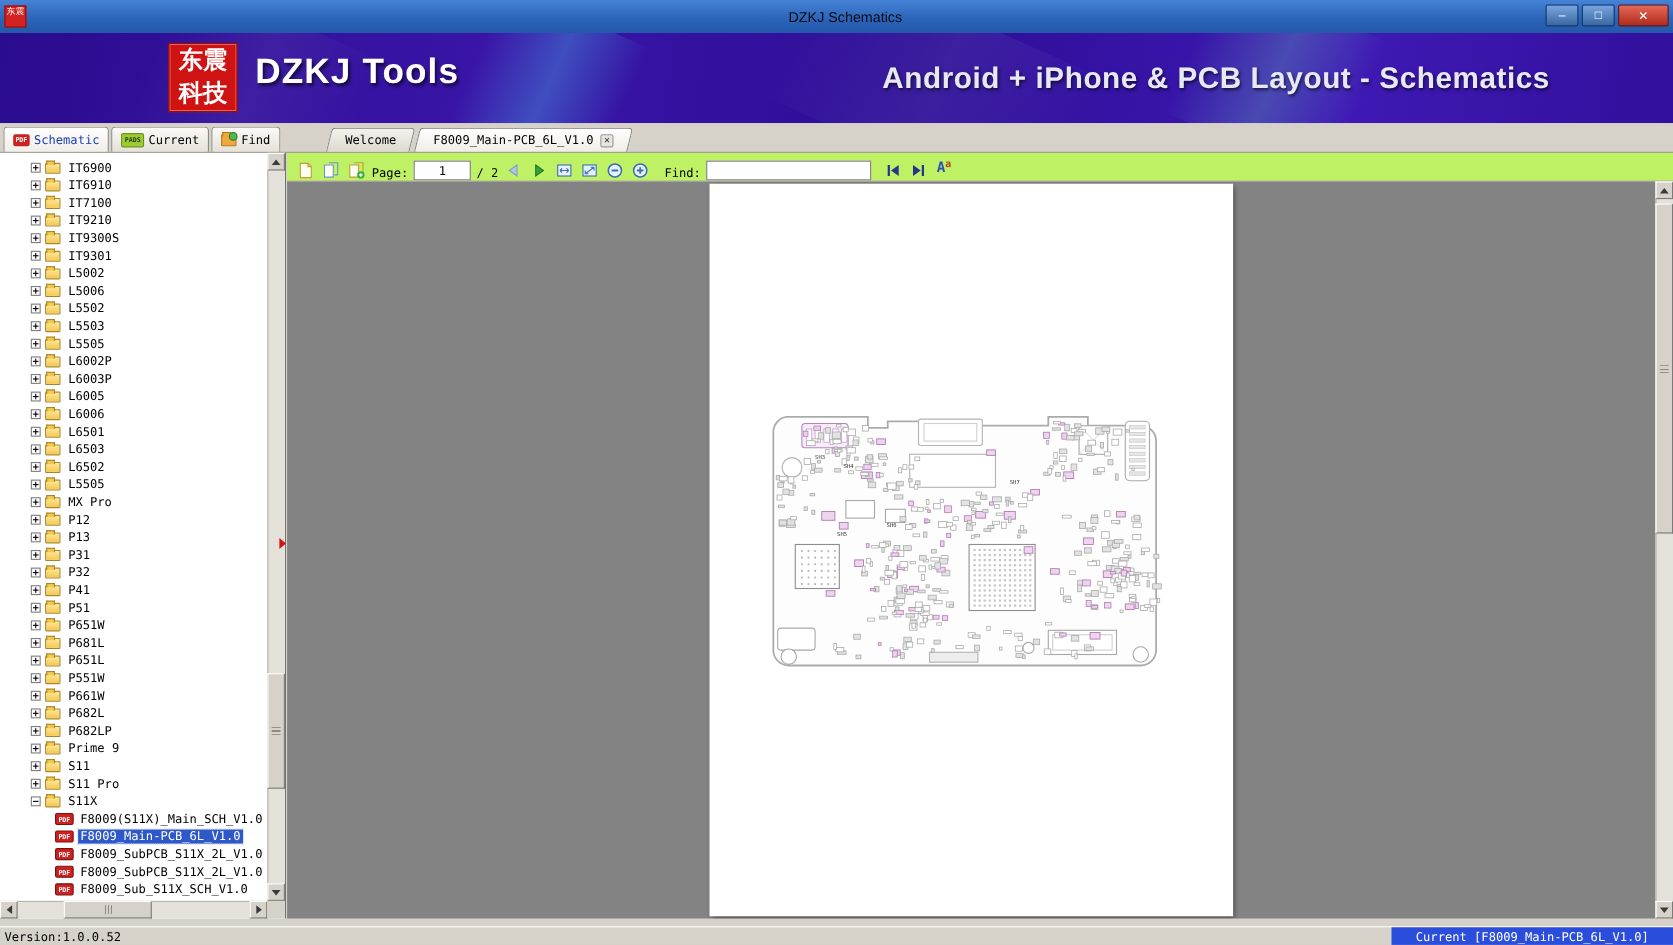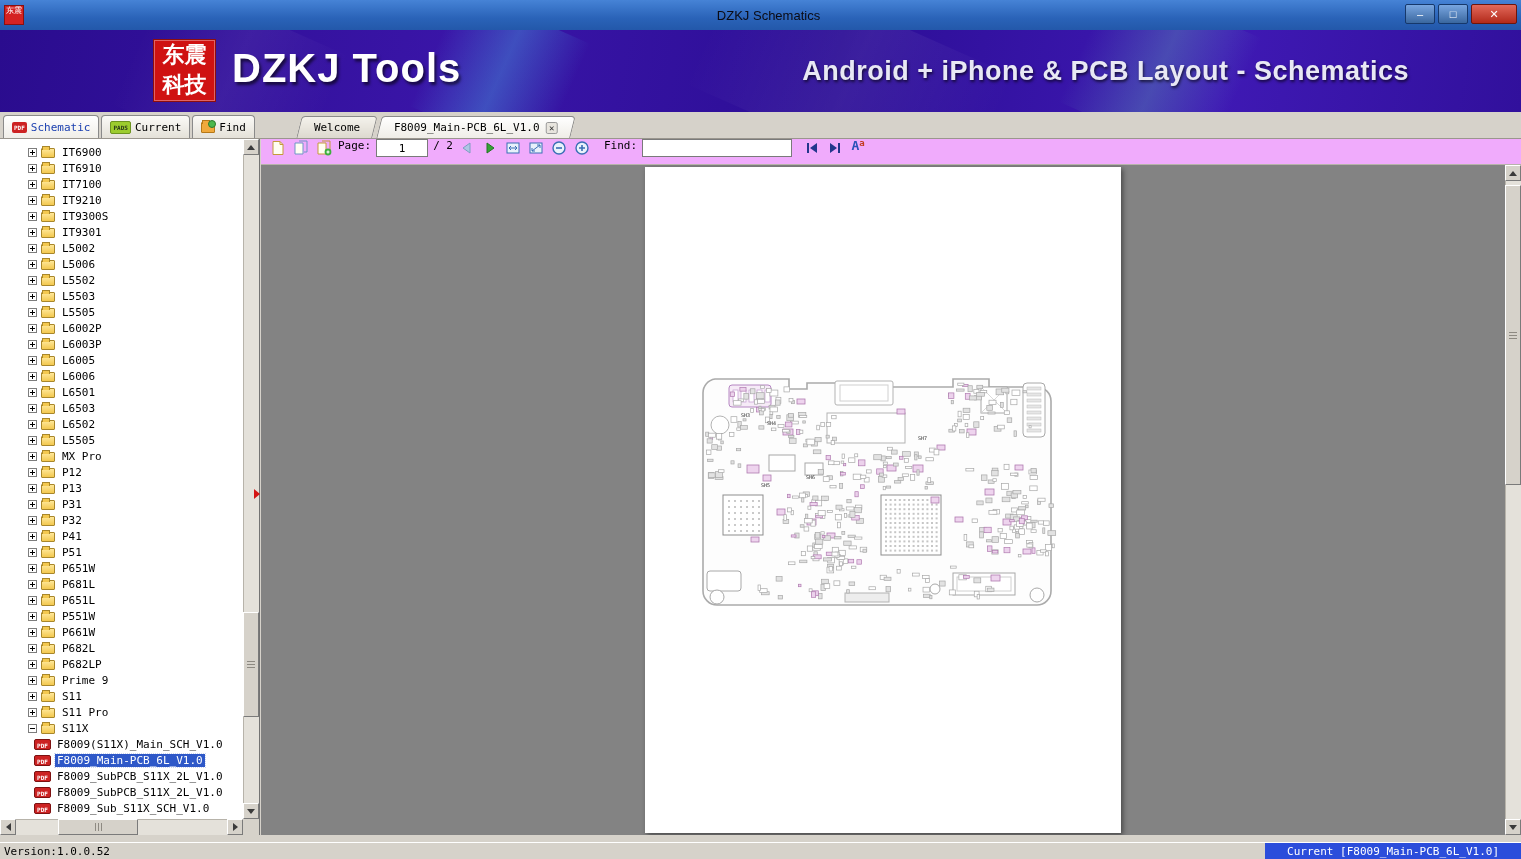--- a/index.html
+++ b/index.html
@@ -25,21 +25,21 @@
     background:linear-gradient(90deg,transparent,rgba(80,230,255,.28),transparent); }
   .s2 { left:1080px; top:-30px; width:160px; height:140px; transform:rotate(24deg);
     background:linear-gradient(90deg,transparent,rgba(120,255,190,.22),transparent); }
   .s3 { left:700px; top:-20px; width:300px; height:140px; transform:rotate(24deg);
     background:linear-gradient(90deg,transparent,rgba(255,255,255,.07),transparent); }
   .s4 { left:130px; top:-20px; width:200px; height:140px; transform:rotate(24deg);
     background:linear-gradient(90deg,transparent,rgba(255,255,255,.06),transparent); }
   .logo { position:absolute; left:153px; top:9px; width:63px; height:63px; background:#cf1212;
     color:#fff; font-weight:bold; font-size:22px; line-height:30px; text-align:center;
     border:1px solid #8d0d0d; box-shadow:0 0 0 1px rgba(255,255,255,.35) inset; }
-  .banner-title { position:absolute; left:232px; top:16px; color:#fff; font-size:40px; font-weight:bold;
+  .banner-title { position:absolute; left:232px; top:16px; color:#fff; font-size:32px; font-weight:bold;
     letter-spacing:1px; text-shadow:2px 3px 3px rgba(0,0,0,.6); }
   .banner-subtitle { position:absolute; right:112px; top:26px; color:#e8e8f4; font-size:27px; font-weight:bold;
     letter-spacing:.5px; text-shadow:1px 2px 3px rgba(0,0,0,.65); }
 
   
   .tabbar { position:absolute; top:112px; left:0; right:0; height:27px; background:#d6d2ca;
     border-bottom:1px solid #9a968e; display:flex; align-items:flex-end; padding-left:3px; }
   .tab { display:flex; align-items:center; gap:4px; height:23px; padding:0 8px;
     border:1px solid #8a8a8a; border-bottom:none; border-radius:4px 4px 0 0;
     background:linear-gradient(#fbfaf7,#e4e1d8); font-family:"DejaVu Sans Mono",monospace; font-size:11px;
@@ -62,21 +62,21 @@
   .doctab.active { background:linear-gradient(#ffffff,#efede7); }
   .tab-close { margin-left:6px; width:12px; height:12px; font-size:9px; line-height:11px; text-align:center;
     color:#333; border:1px solid #9a9a9a; background:#e8e5de; border-radius:2px; }
 
   
   .tree-panel { position:absolute; top:139px; left:0; width:260px; bottom:24px; background:#fff;
     border-right:1px solid #737373; }
   .tree-view { position:absolute; left:0; top:0; right:16px; bottom:16px; overflow:hidden; padding-top:5px; }
   .tree-row { height:16px; display:flex; align-items:center; padding-left:28px;
     font-family:"DejaVu Sans Mono",monospace; font-size:11px; color:#000; white-space:nowrap; }
-  .tree-row.child { padding-left:34px;align-items:center; }
+  .tree-row.child { padding-left:50px;align-items:center; }
   .expander { width:9px; height:9px; border:1px solid #7d7d7d; background:#fff; position:relative; flex:none; margin-right:4px; }
   .expander::before { content:''; position:absolute; left:1px; right:1px; top:3px; height:1px; background:#000; }
   .expander.plus::after { content:''; position:absolute; top:1px; bottom:1px; left:3px; width:1px; background:#000; }
   .folder-ico { width:14px; height:10px; background:linear-gradient(#ffe89a,#f3c84f); border:1px solid #a9872b;
     border-radius:1px; position:relative; flex:none; margin-right:5px; margin-top:1px; }
   .folder-ico::before { content:''; position:absolute; left:0; top:-3px; width:6px; height:3px;
     background:#f3c84f; border:1px solid #a9872b; border-bottom:none; }
   .pdf-ico { flex:none; width:17px; height:11px; background:#cc2222; color:#fff; font-size:6px; font-weight:bold;
     text-align:center; line-height:11px; border-radius:2px; margin-right:4px; border:1px solid #7d1111; }
   .tree-label { padding:0 2px; }
@@ -93,22 +93,22 @@
   .grip { width:8px; height:7px; background:repeating-linear-gradient(#8e8a82 0 1px, transparent 1px 3px); }
   .grip-h { width:7px; height:8px; background:repeating-linear-gradient(90deg,#8e8a82 0 1px, transparent 1px 3px); }
   .arr-up { width:0; height:0; border-left:4px solid transparent; border-right:4px solid transparent; border-bottom:5px solid #3b3b3b; }
   .arr-down { width:0; height:0; border-left:4px solid transparent; border-right:4px solid transparent; border-top:5px solid #3b3b3b; }
   .arr-left { width:0; height:0; border-top:4px solid transparent; border-bottom:4px solid transparent; border-right:5px solid #3b3b3b; }
   .arr-right { width:0; height:0; border-top:4px solid transparent; border-bottom:4px solid transparent; border-left:5px solid #3b3b3b; }
   .splitter-arrow { position:absolute; left:254px; top:489px; width:0; height:0;
     border-top:5px solid transparent; border-bottom:5px solid transparent; border-left:6px solid #d41414; }
 
   
-  .toolbar { position:absolute; left:261px; top:139px; right:0; height:26px; background:#f0abfc;
-    display:flex; align-items:flex-start; gap:5px; padding:0 8px; border-bottom:1px solid #b7b3aa;
+  .toolbar { position:absolute; left:261px; top:139px; right:0; height:26px; background:#bef264;
+    display:flex; align-items:flex-end; gap:5px; padding:0 8px; border-bottom:1px solid #b7b3aa;
     font-family:"DejaVu Sans Mono",monospace; }
   .tb-ico { width:18px; height:18px; display:flex; align-items:center; justify-content:center; flex:none; }
   .tb-input { height:18px; border:1px solid #7a7a7a; background:#fff; font-family:"DejaVu Sans Mono",monospace;
     font-size:11px; padding:0 3px; }
   .page-input { width:52px; text-align:center; }
   .find-input { width:150px; }
   .tb-label { color:#000; }
   .font-btn { display:flex; align-items:flex-start; }
   .font-btn .bigA { color:#2b52b8; font-size:13px; font-weight:bold; line-height:13px; }
   .font-btn .smalla { color:#c23a1e; font-size:9px; font-weight:bold; line-height:9px; }

